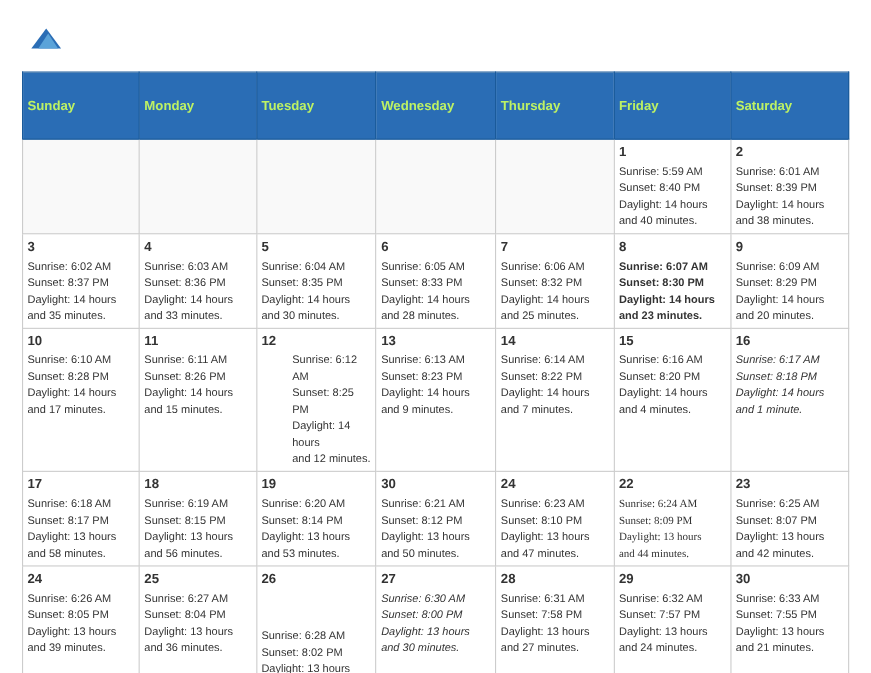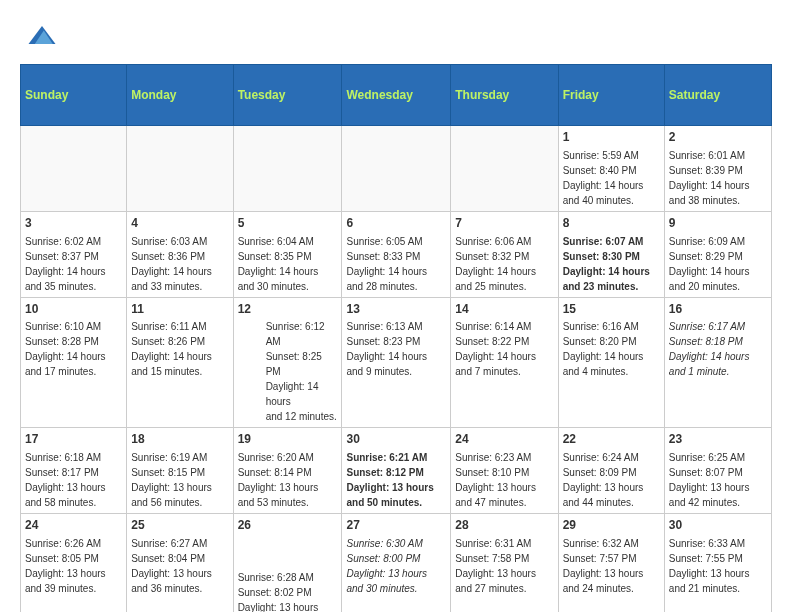--- a/index.html
+++ b/index.html
@@ -262,35 +262,35 @@
         </td>
         <td>
           <span class="day-number">19</span>
           <div class="day-info" style="white-space: pre-line;">Sunrise: 6:20 AM
 Sunset: 8:14 PM
 Daylight: 13 hours
 and 53 minutes.</div>
         </td>
         <td>
           <span class="day-number">30</span>
-          <div class="day-info" style="white-space: pre-line; font-weight: bold;">Sunrise: 6:21 AM
+          <div class="day-info" style="white-space: pre-line;">Sunrise: 6:21 AM
 Sunset: 8:12 PM
 Daylight: 13 hours
 and 50 minutes.</div>
         </td>
         <td>
           <span class="day-number">24</span>
           <div class="day-info" style="white-space: pre-line;">Sunrise: 6:23 AM
 Sunset: 8:10 PM
 Daylight: 13 hours
 and 47 minutes.</div>
         </td>
         <td>
           <span class="day-number">22</span>
-          <div class="day-info" style="white-space: pre-line;">Sunrise: 6:24 AM
+          <div class="day-info" style="white-space: pre-line; font-family: Liberation Serif, serif;">Sunrise: 6:24 AM
 Sunset: 8:09 PM
 Daylight: 13 hours
 and 44 minutes.</div>
         </td>
         <td>
           <span class="day-number">23</span>
           <div class="day-info" style="white-space: pre-line;">Sunrise: 6:25 AM
 Sunset: 8:07 PM
 Daylight: 13 hours
 and 42 minutes.</div>

